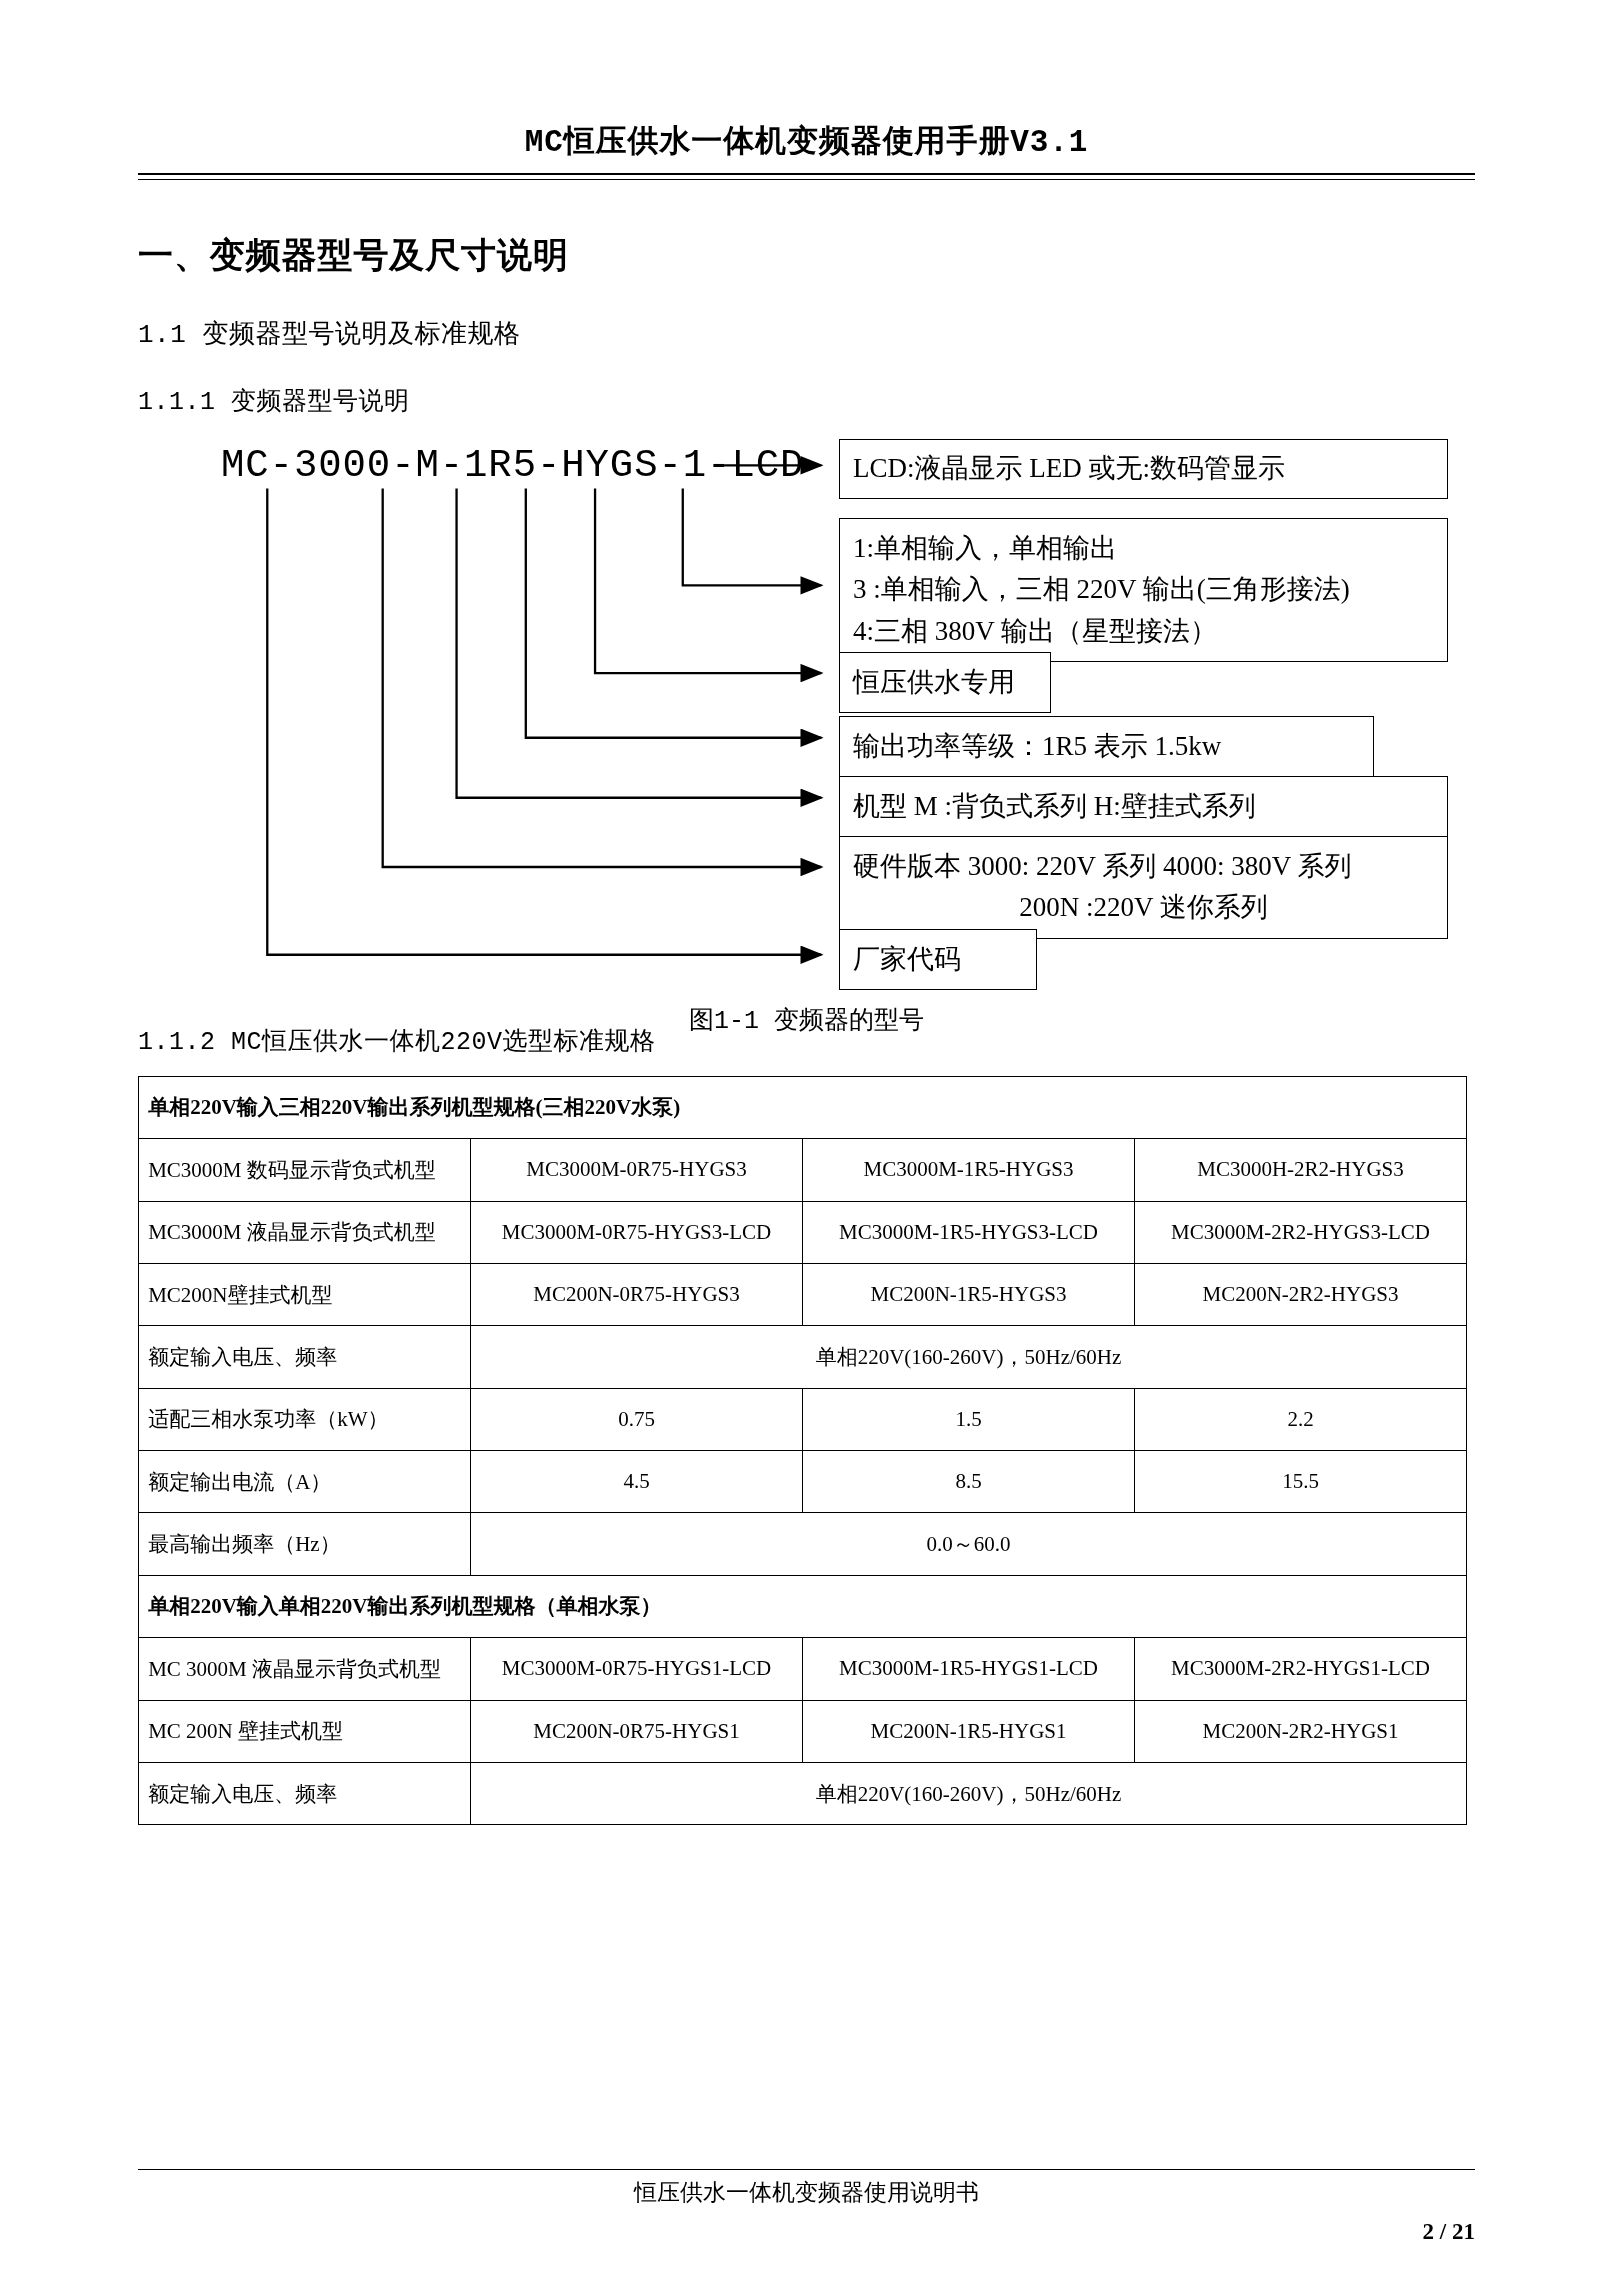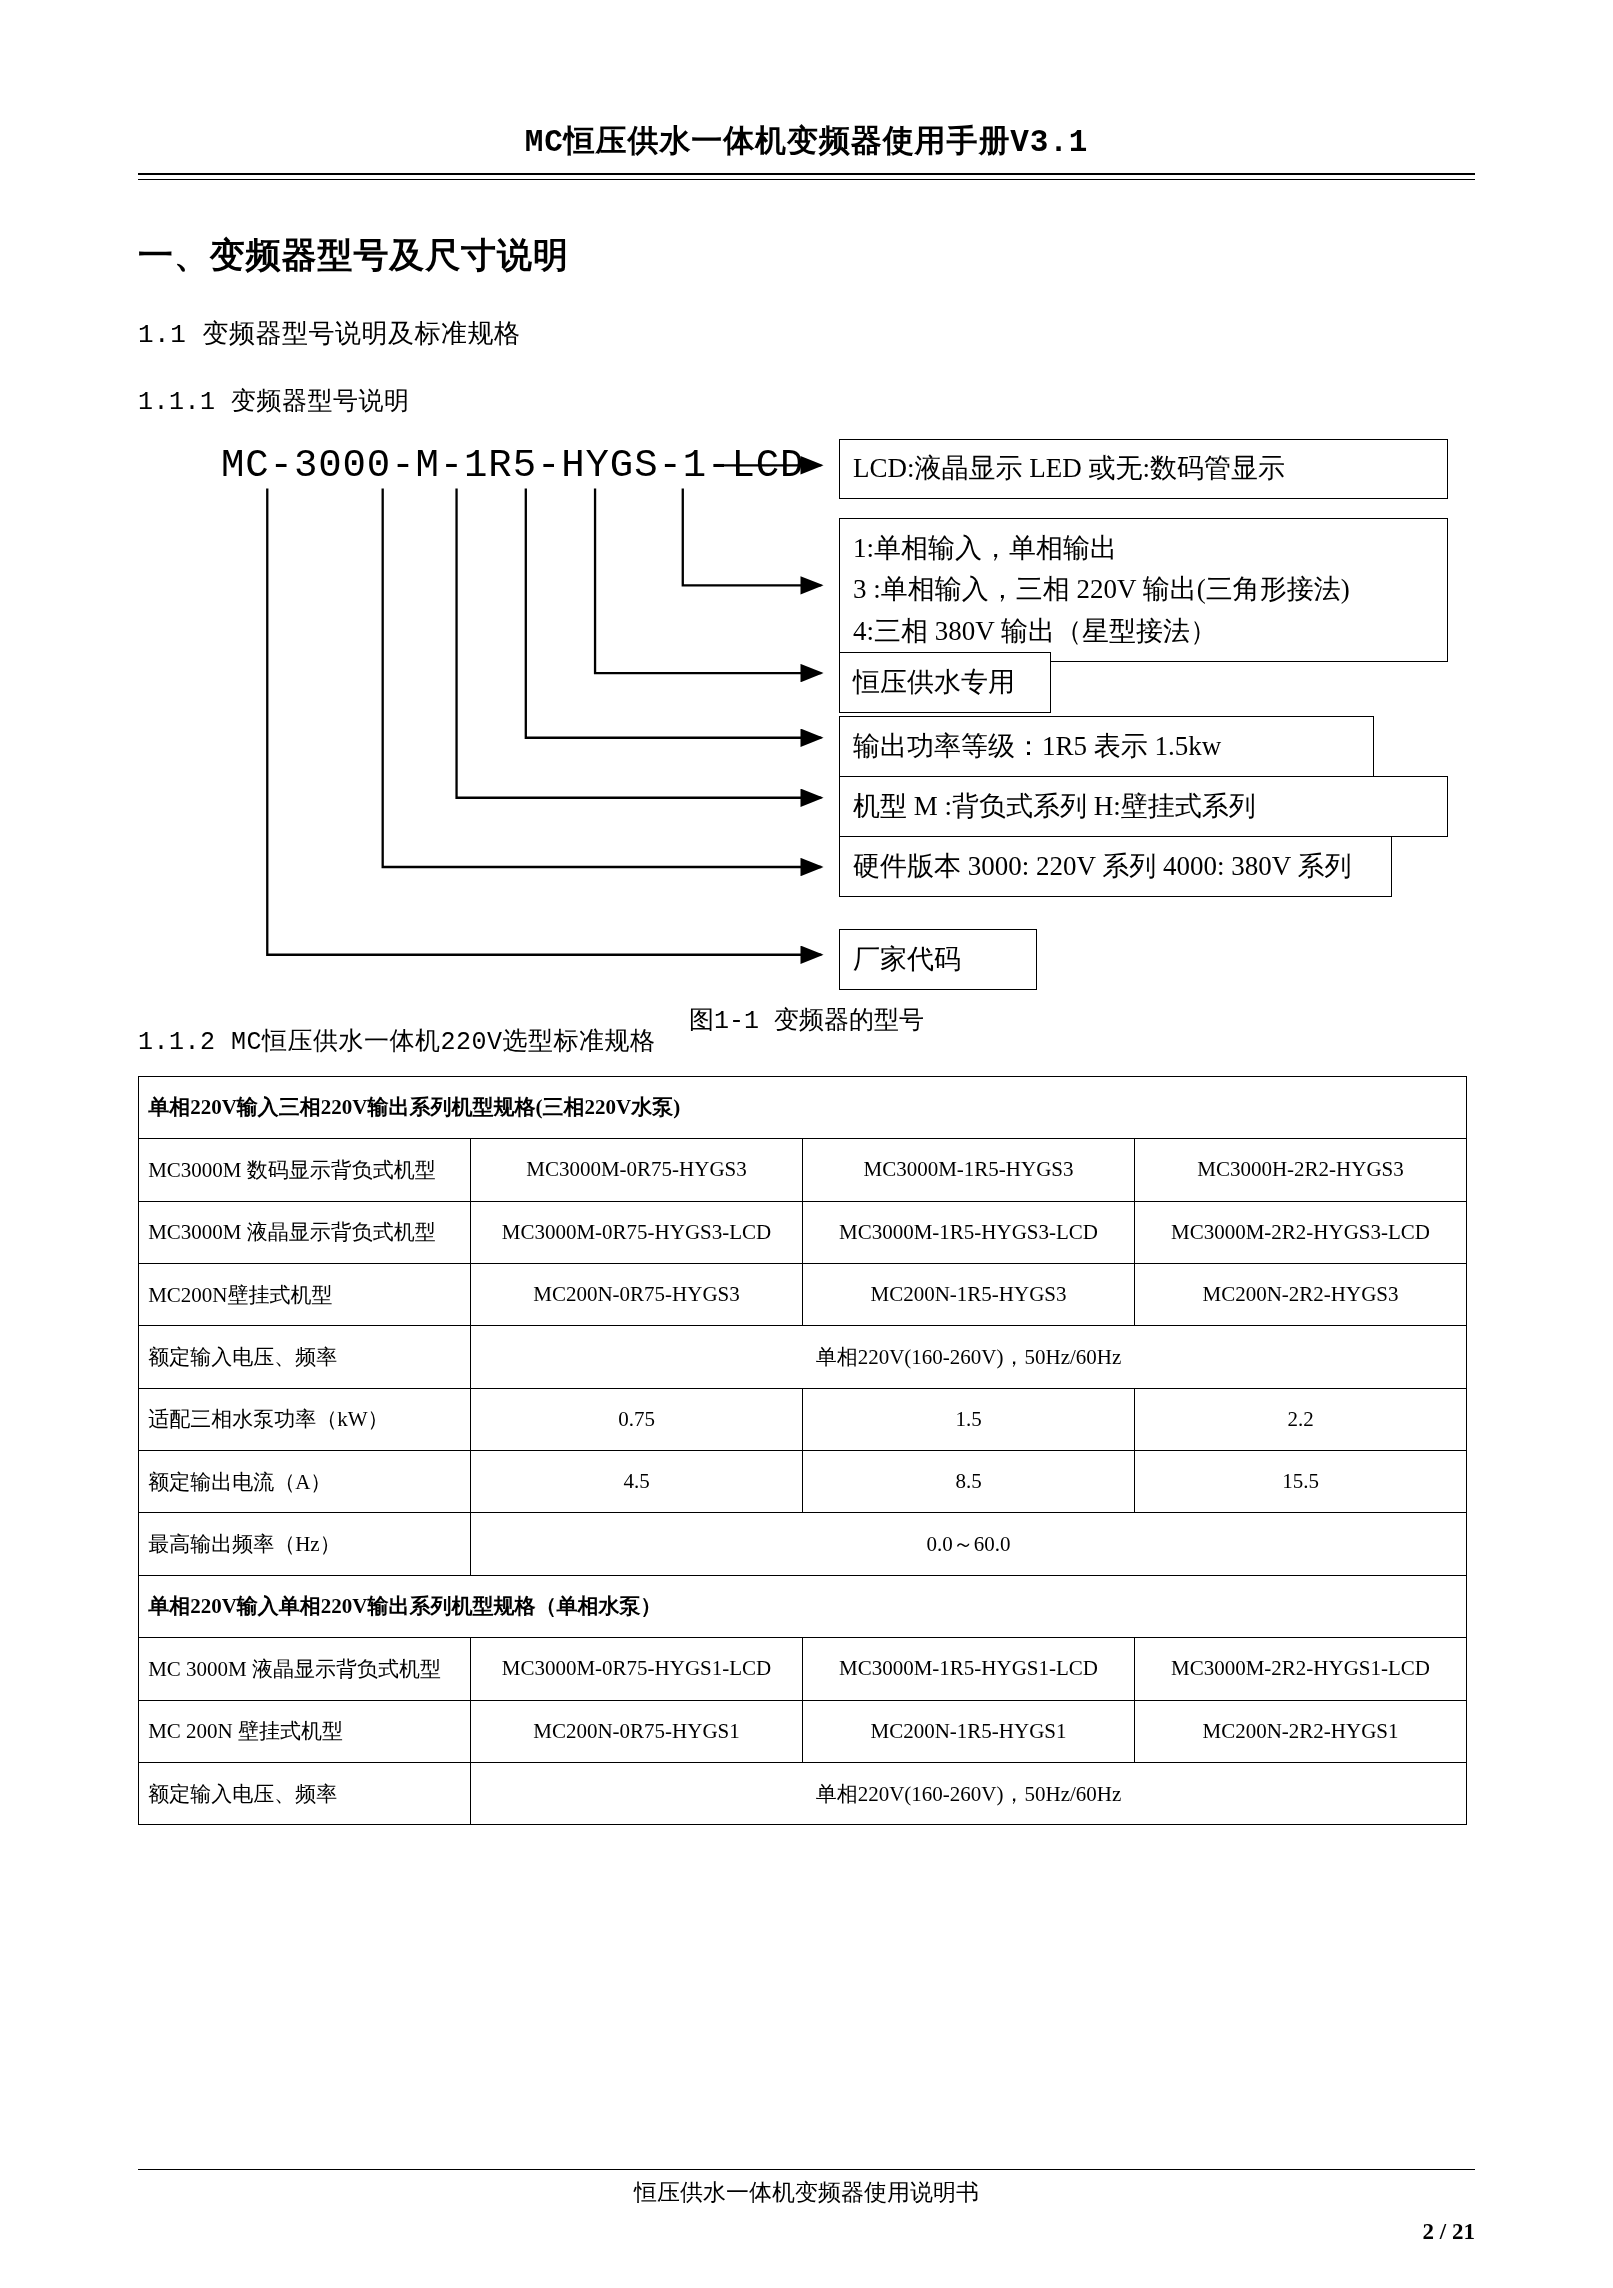--- a/index.html
+++ b/index.html
@@ -211,22 +211,23 @@
     </div>
 
     <div class="dbox" style="left:701px; top:283px; width:535px;">
       <div>输出功率等级：1R5 表示 1.5kw</div>
     </div>
 
     <div class="dbox" style="left:701px; top:343px; width:609px;">
       <div>机型 M :背负式系列       H:壁挂式系列</div>
     </div>
 
-    <div class="dbox" style="left:701px; top:403px; width:553px;">
+    <div class="dbox" style="left:701px; top:403px; width:609px;">
       <div>硬件版本 3000: 220V 系列  4000: 380V 系列</div>
+      <div style="text-align:center;">200N :220V 迷你系列</div>
     </div>
 
     <div class="dbox" style="left:701px; top:496px; width:198px;">
       <div>厂家代码</div>
     </div>
 
     <div class="fig-caption" style="position:absolute; left:0; right:0; top:568px;">图1-1 变频器的型号</div>
   </div>
 
   <div class="sub2" style="margin-top:-157px;">1.1.2 MC恒压供水一体机220V选型标准规格</div>

